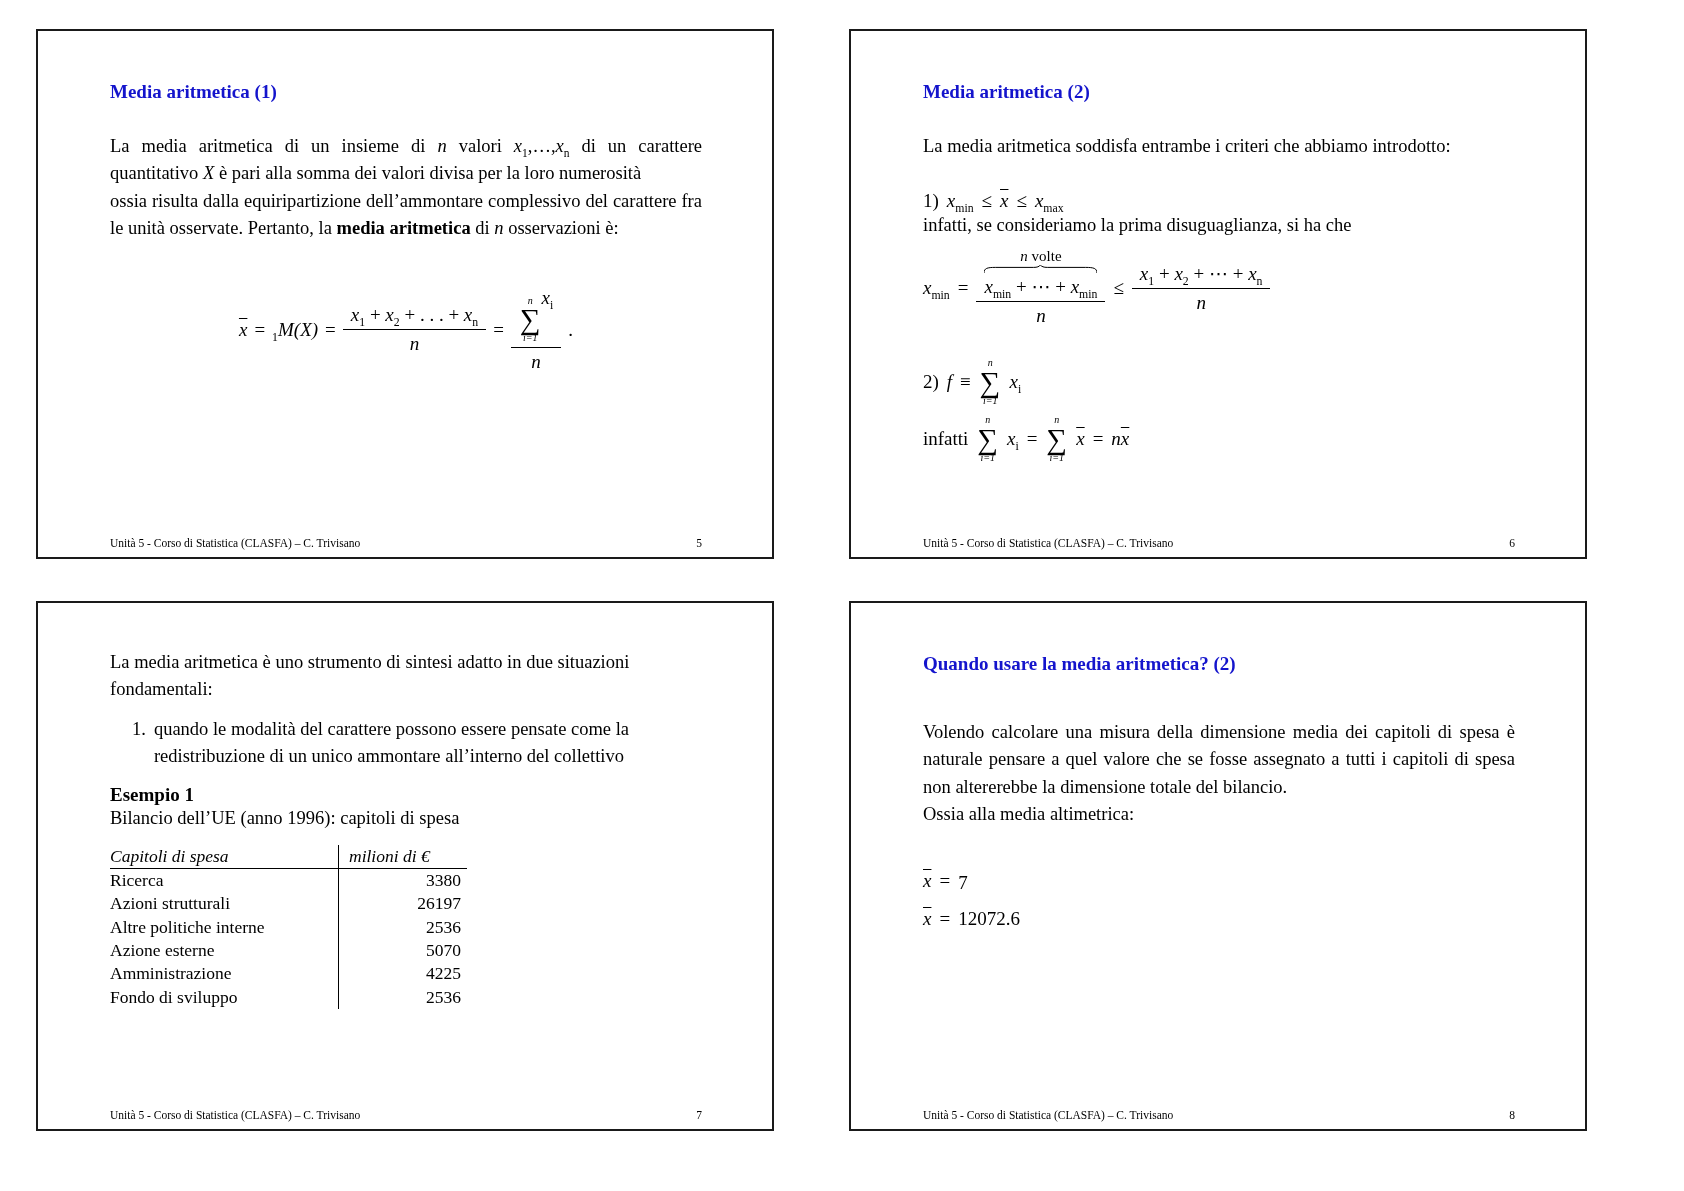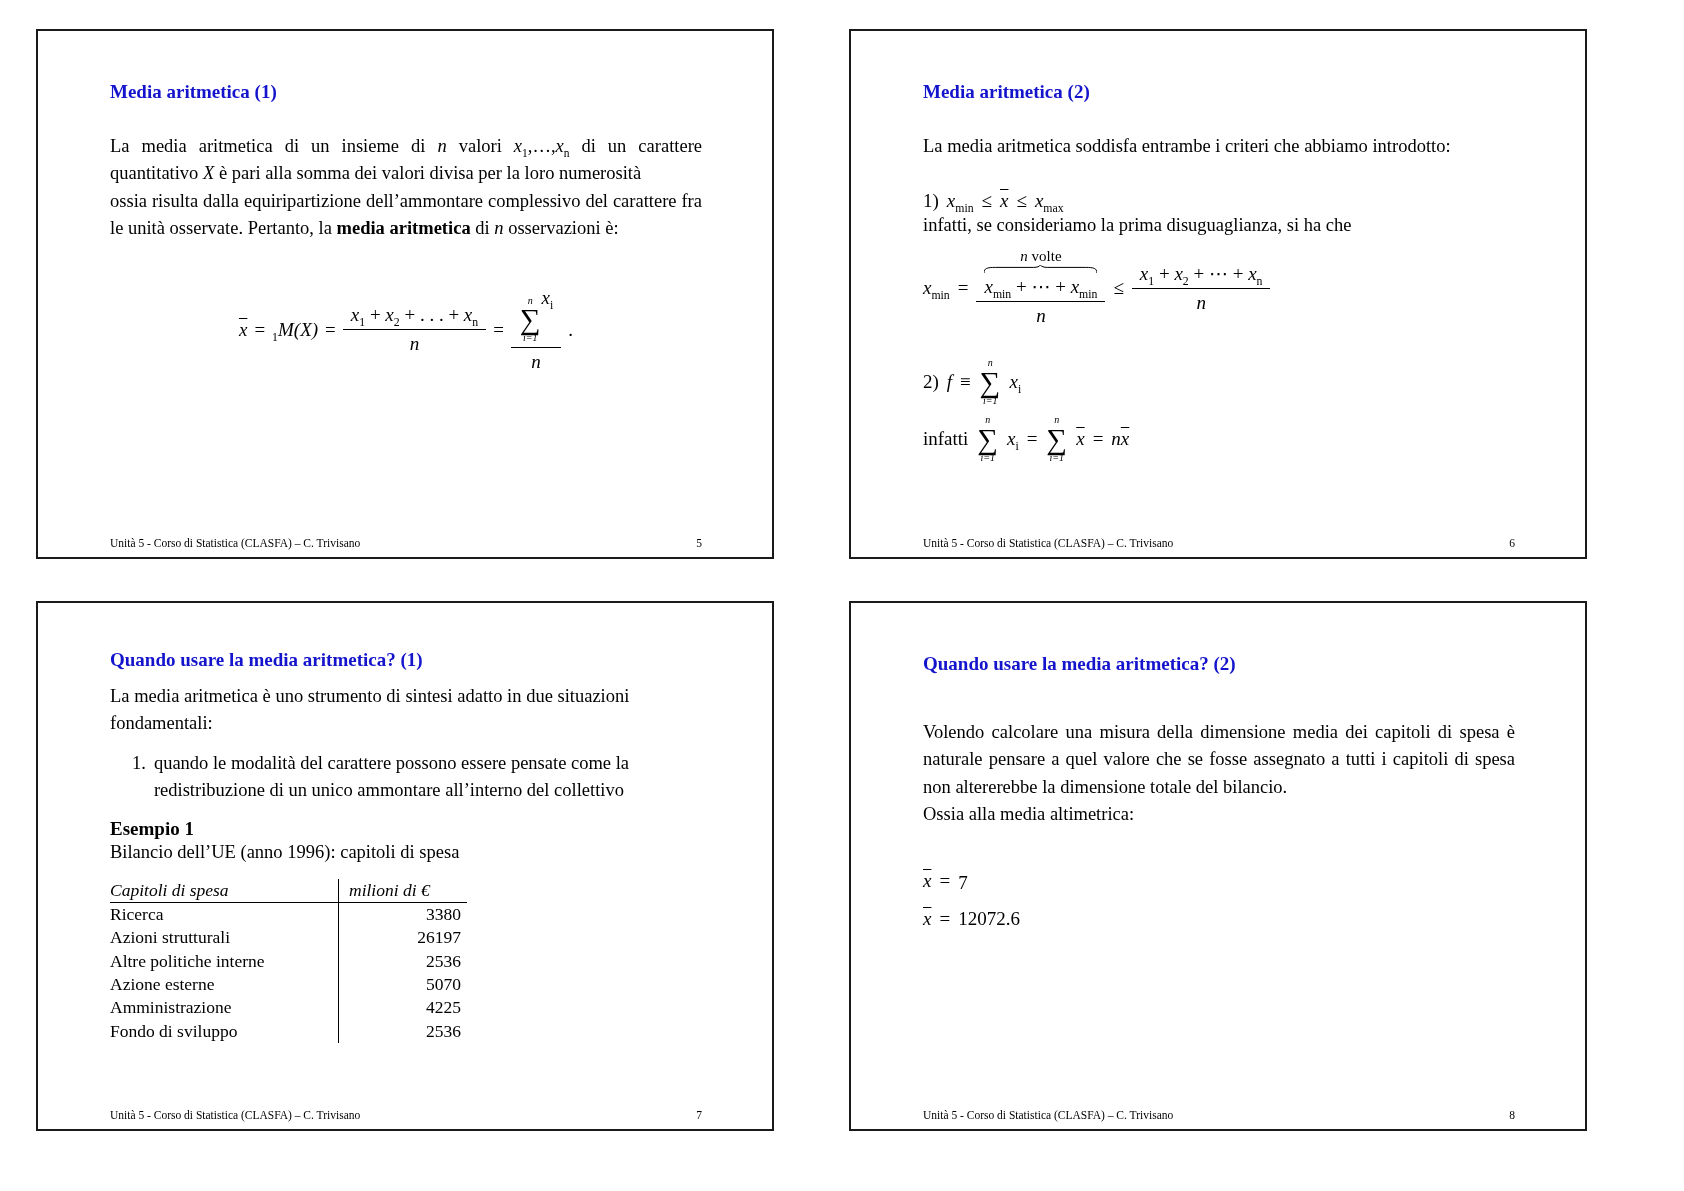--- a/index.html
+++ b/index.html
@@ -184,21 +184,20 @@
     <span><i class="mi">n</i><span class="ol">x</span></span>
   </div>
 
   <div class="slide-footer">
     <span>Unità 5  - Corso di Statistica (CLASFA) – C. Trivisano</span>
     <span>6</span>
   </div>
 </section>
 
 <section class="slide" id="s3">
-  <h2 class="title">Quando usare la media aritmetica? (1)</h2>
 
   <p class="body s3-p1">La media aritmetica è uno strumento di sintesi adatto in due situazioni fondamentali:</p>
 
   <div class="s3-item">
     <span>1.</span>
     <span>quando le modalità del carattere possono essere pensate come la redistribuzione di un unico ammontare all’interno del collettivo</span>
   </div>
 
   <h3 class="s3-esempio">Esempio 1</h3>
   <p class="s3-sub">Bilancio dell’UE (anno 1996): capitoli di spesa</p>

